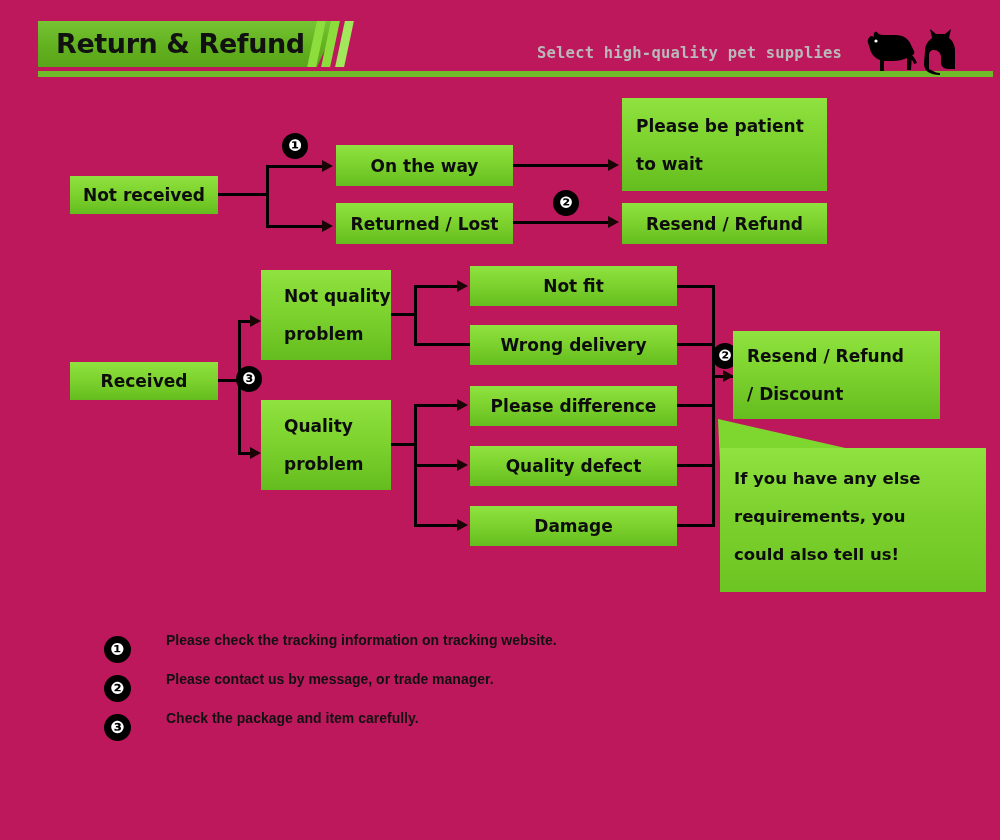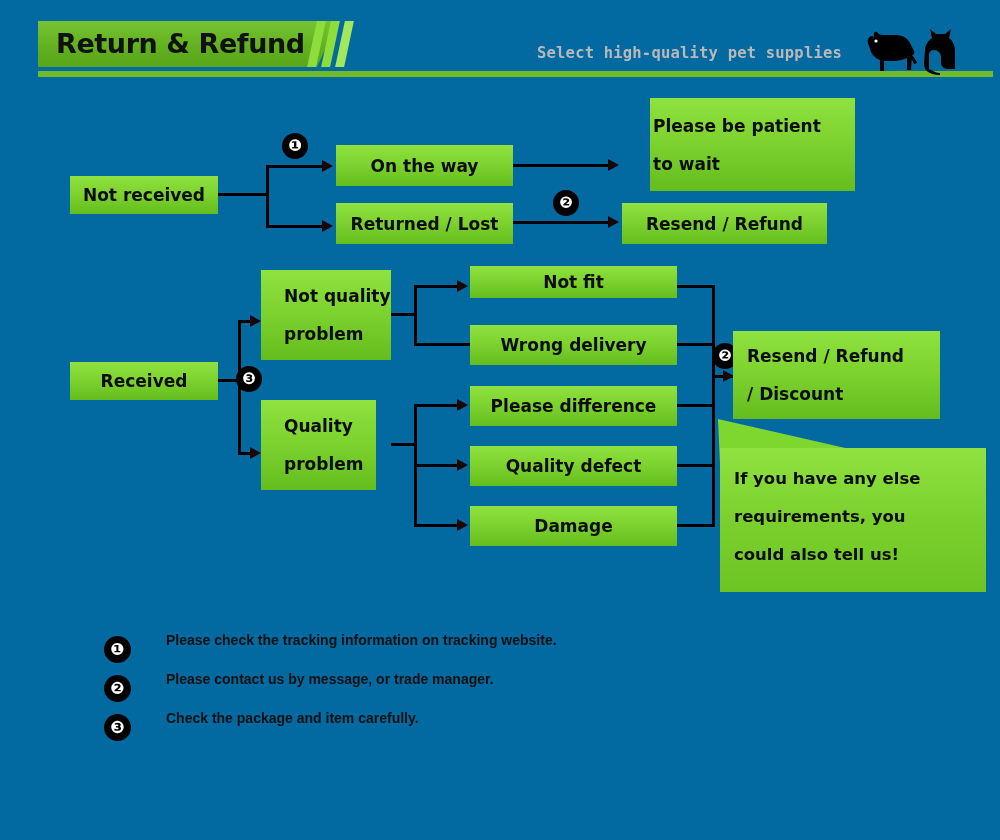--- a/index.html
+++ b/index.html
@@ -11,21 +11,21 @@
   body {
     width: 1000px;
     height: 840px;
     font-family: "Liberation Sans", sans-serif;
     overflow: hidden;
   }
   #page {
     position: relative;
     width: 1000px;
     height: 840px;
-    background: #0369a1;
+    background: #be185d;
   }
 
   
   #header {
     position: absolute;
     left: 0; top: 0;
     width: 1000px; height: 88px;
   }
   .banner {
     position: absolute;
@@ -229,21 +229,21 @@
   <div class="box" style="left:336px; top:203px; width:177px; height:41px;">Returned / Lost</div>
 
   <div class="ln-h" style="left:513px; top:164px; width:100px;"></div>
   <div class="arrow" style="left:608px; top:159px;"></div>
 
   <div class="ln-h" style="left:513px; top:221px; width:100px;"></div>
   <div class="arrow" style="left:608px; top:216px;"></div>
 
   <div class="badge" style="left:553px; top:190px;">❷</div>
 
-  <div class="box two-line" style="left:622px; top:98px; width:205px; height:93px; padding-left:3px;margin-left:28px;">
+  <div class="box two-line" style="left:622px; top:98px; width:205px; height:93px; padding-left:14px;">
     <div>
       <span class="ln">Please be patient</span>
       <span class="ln">to wait</span>
     </div>
   </div>
   <div class="box" style="left:622px; top:203px; width:205px; height:41px;">Resend / Refund</div>
 
   <div class="box" style="left:70px; top:362px; width:148px; height:38px;">Received</div>
 
   <div class="ln-h" style="left:218px; top:379px; width:22px;"></div>
@@ -254,21 +254,21 @@
   <div class="arrow" style="left:250px; top:447px;"></div>
 
   <div class="badge" style="left:236px; top:366px;">❸</div>
 
   <div class="box two-line" style="left:261px; top:270px; width:130px; height:90px;">
     <div>
       <span class="ln">Not quality</span>
       <span class="ln">problem</span>
     </div>
   </div>
-  <div class="box two-line" style="left:261px; top:400px; width:115px; height:90px;align-items:center;">
+  <div class="box two-line" style="left:261px; top:400px; width:130px; height:90px;align-items:center;">
     <div>
       <span class="ln">Quality</span>
       <span class="ln">problem</span>
     </div>
   </div>
 
   <div class="ln-h" style="left:391px; top:313px; width:25px;"></div>
   <div class="ln-v" style="left:414px; top:285px; height:60px;"></div>
   <div class="ln-h" style="left:414px; top:285px; width:45px;"></div>
   <div class="arrow" style="left:457px; top:280px;"></div>
@@ -276,21 +276,21 @@
 
   <div class="ln-h" style="left:391px; top:443px; width:25px;"></div>
   <div class="ln-v" style="left:414px; top:404px; height:121px;"></div>
   <div class="ln-h" style="left:414px; top:404px; width:45px;"></div>
   <div class="arrow" style="left:457px; top:399px;"></div>
   <div class="ln-h" style="left:414px; top:464px; width:45px;"></div>
   <div class="arrow" style="left:457px; top:459px;"></div>
   <div class="ln-h" style="left:414px; top:524px; width:45px;"></div>
   <div class="arrow" style="left:457px; top:519px;"></div>
 
-  <div class="box" style="left:470px; top:266px; width:207px; height:32px;">Not fit</div>
+  <div class="box" style="left:470px; top:266px; width:207px; height:40px;">Not fit</div>
   <div class="box" style="left:470px; top:325px; width:207px; height:40px;">Wrong delivery</div>
   <div class="box" style="left:470px; top:386px; width:207px; height:40px;">Please difference</div>
   <div class="box" style="left:470px; top:446px; width:207px; height:40px;">Quality defect</div>
   <div class="box" style="left:470px; top:506px; width:207px; height:40px;">Damage</div>
 
   <div class="ln-h" style="left:677px; top:285px; width:38px;"></div>
   <div class="ln-h" style="left:677px; top:343px; width:38px;"></div>
   <div class="ln-h" style="left:677px; top:404px; width:38px;"></div>
   <div class="ln-h" style="left:677px; top:464px; width:38px;"></div>
   <div class="ln-h" style="left:677px; top:524px; width:38px;"></div>

